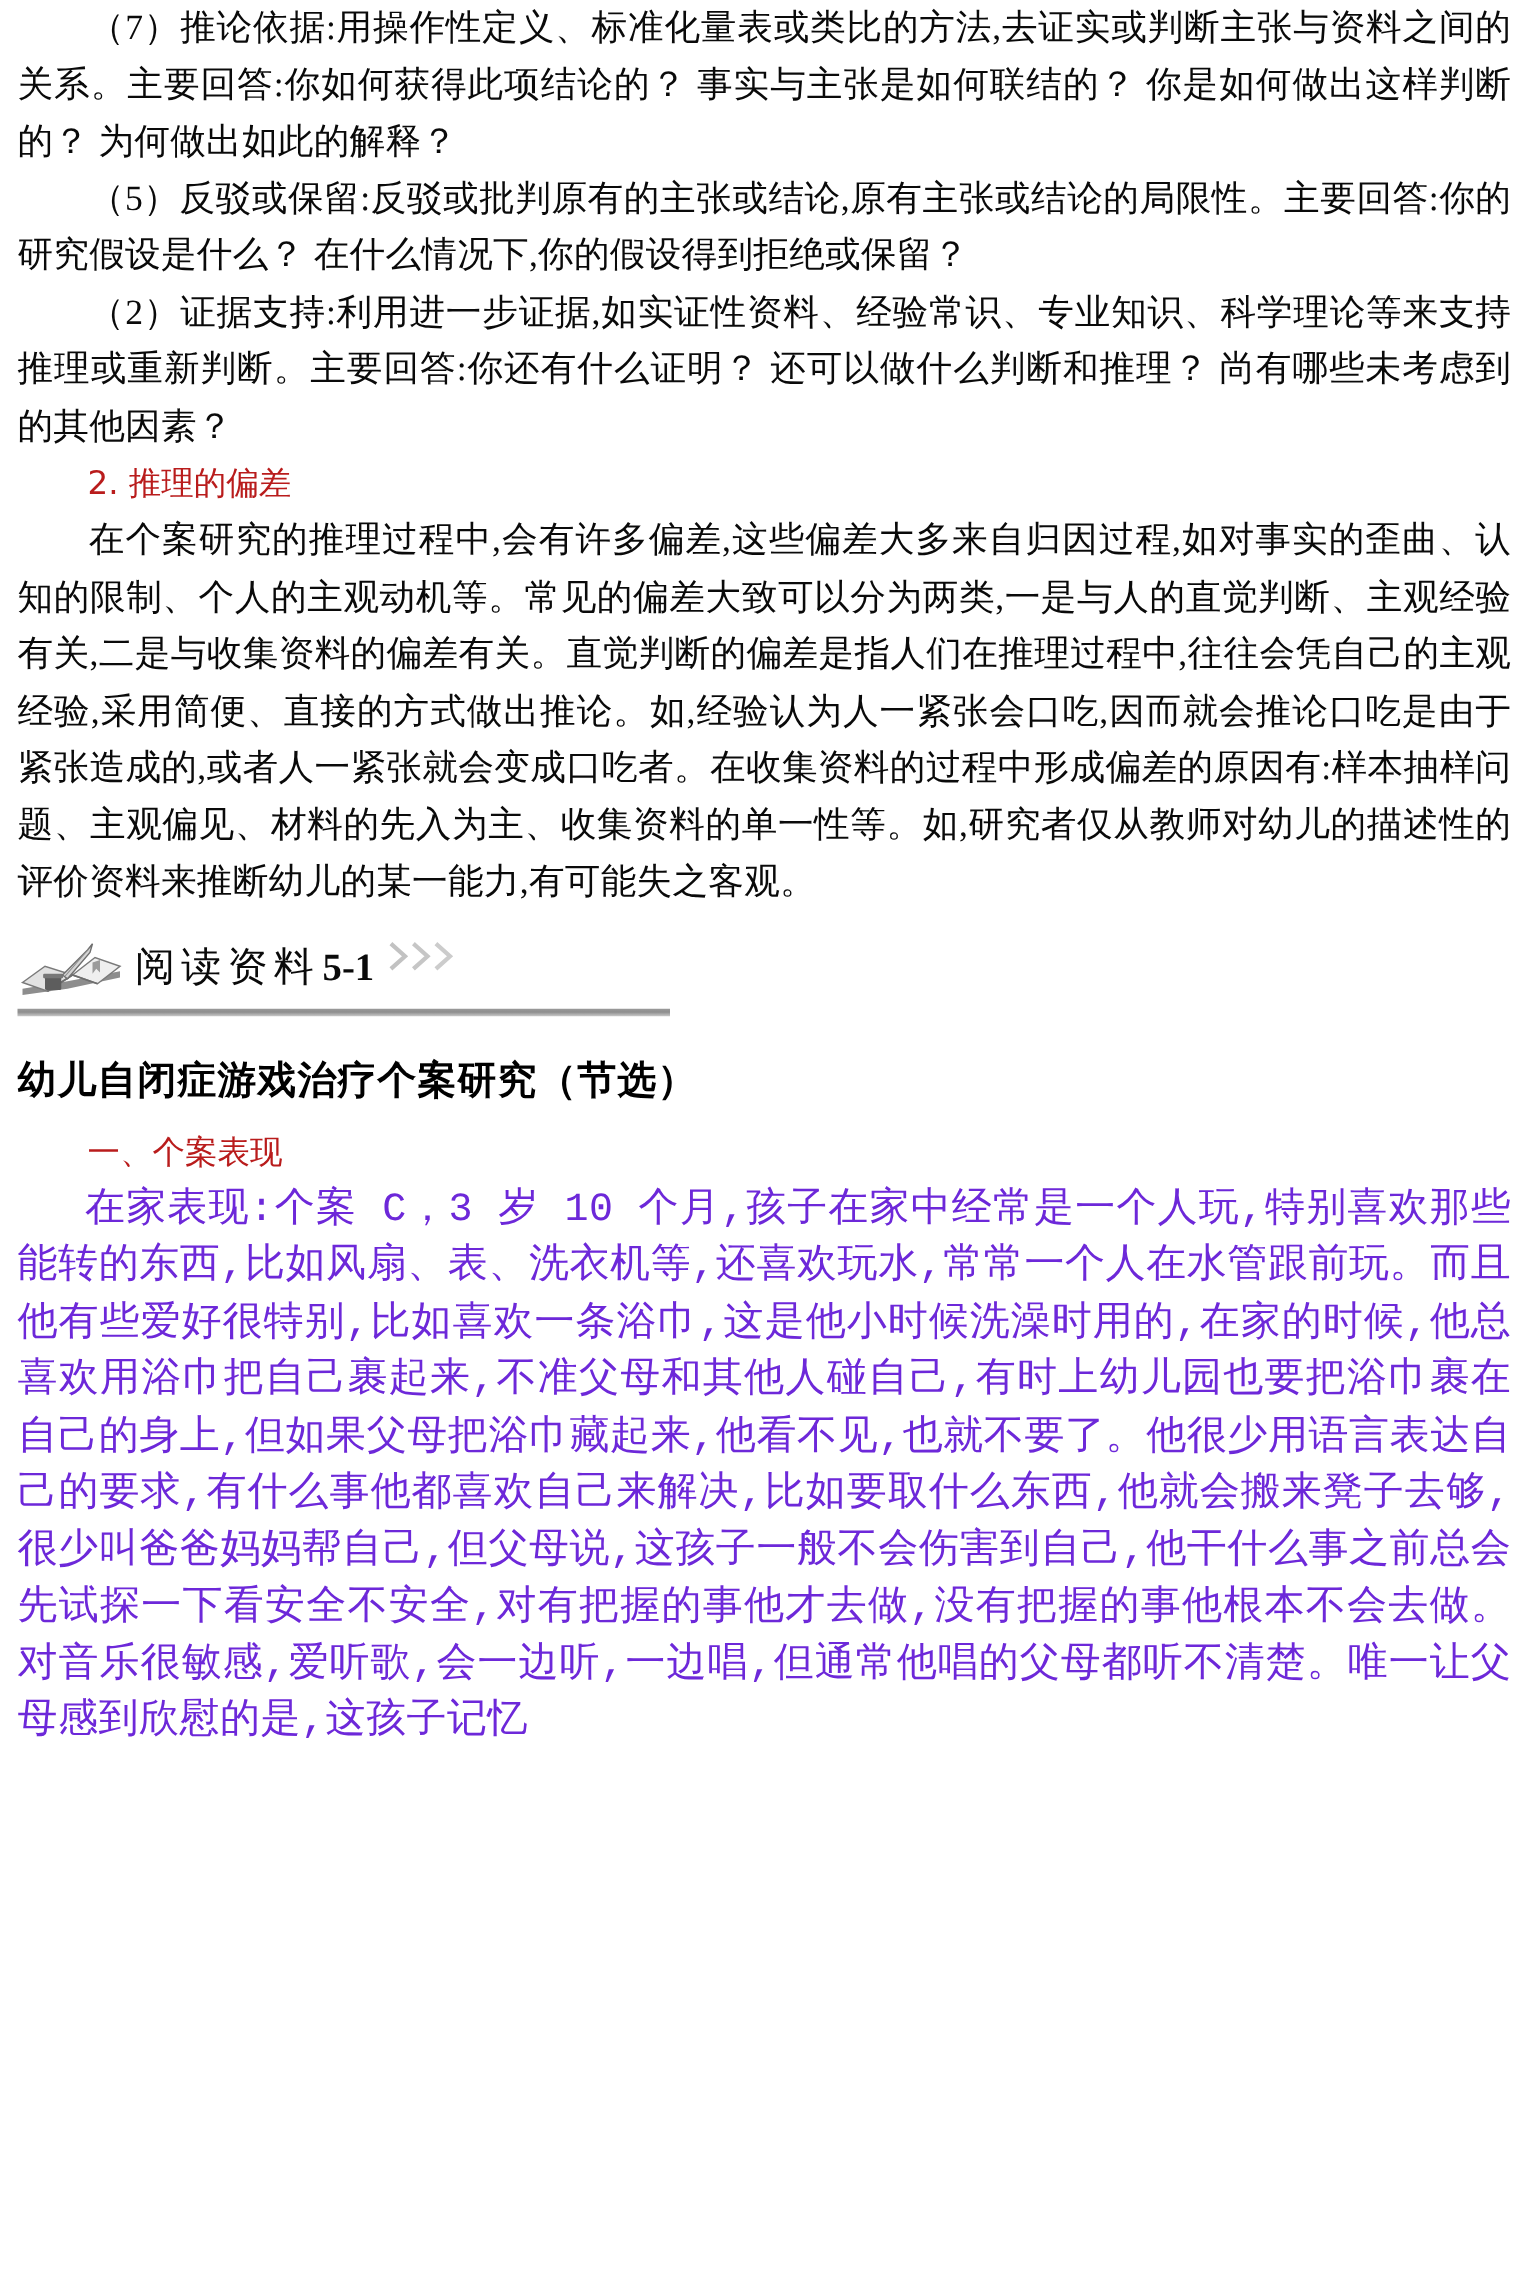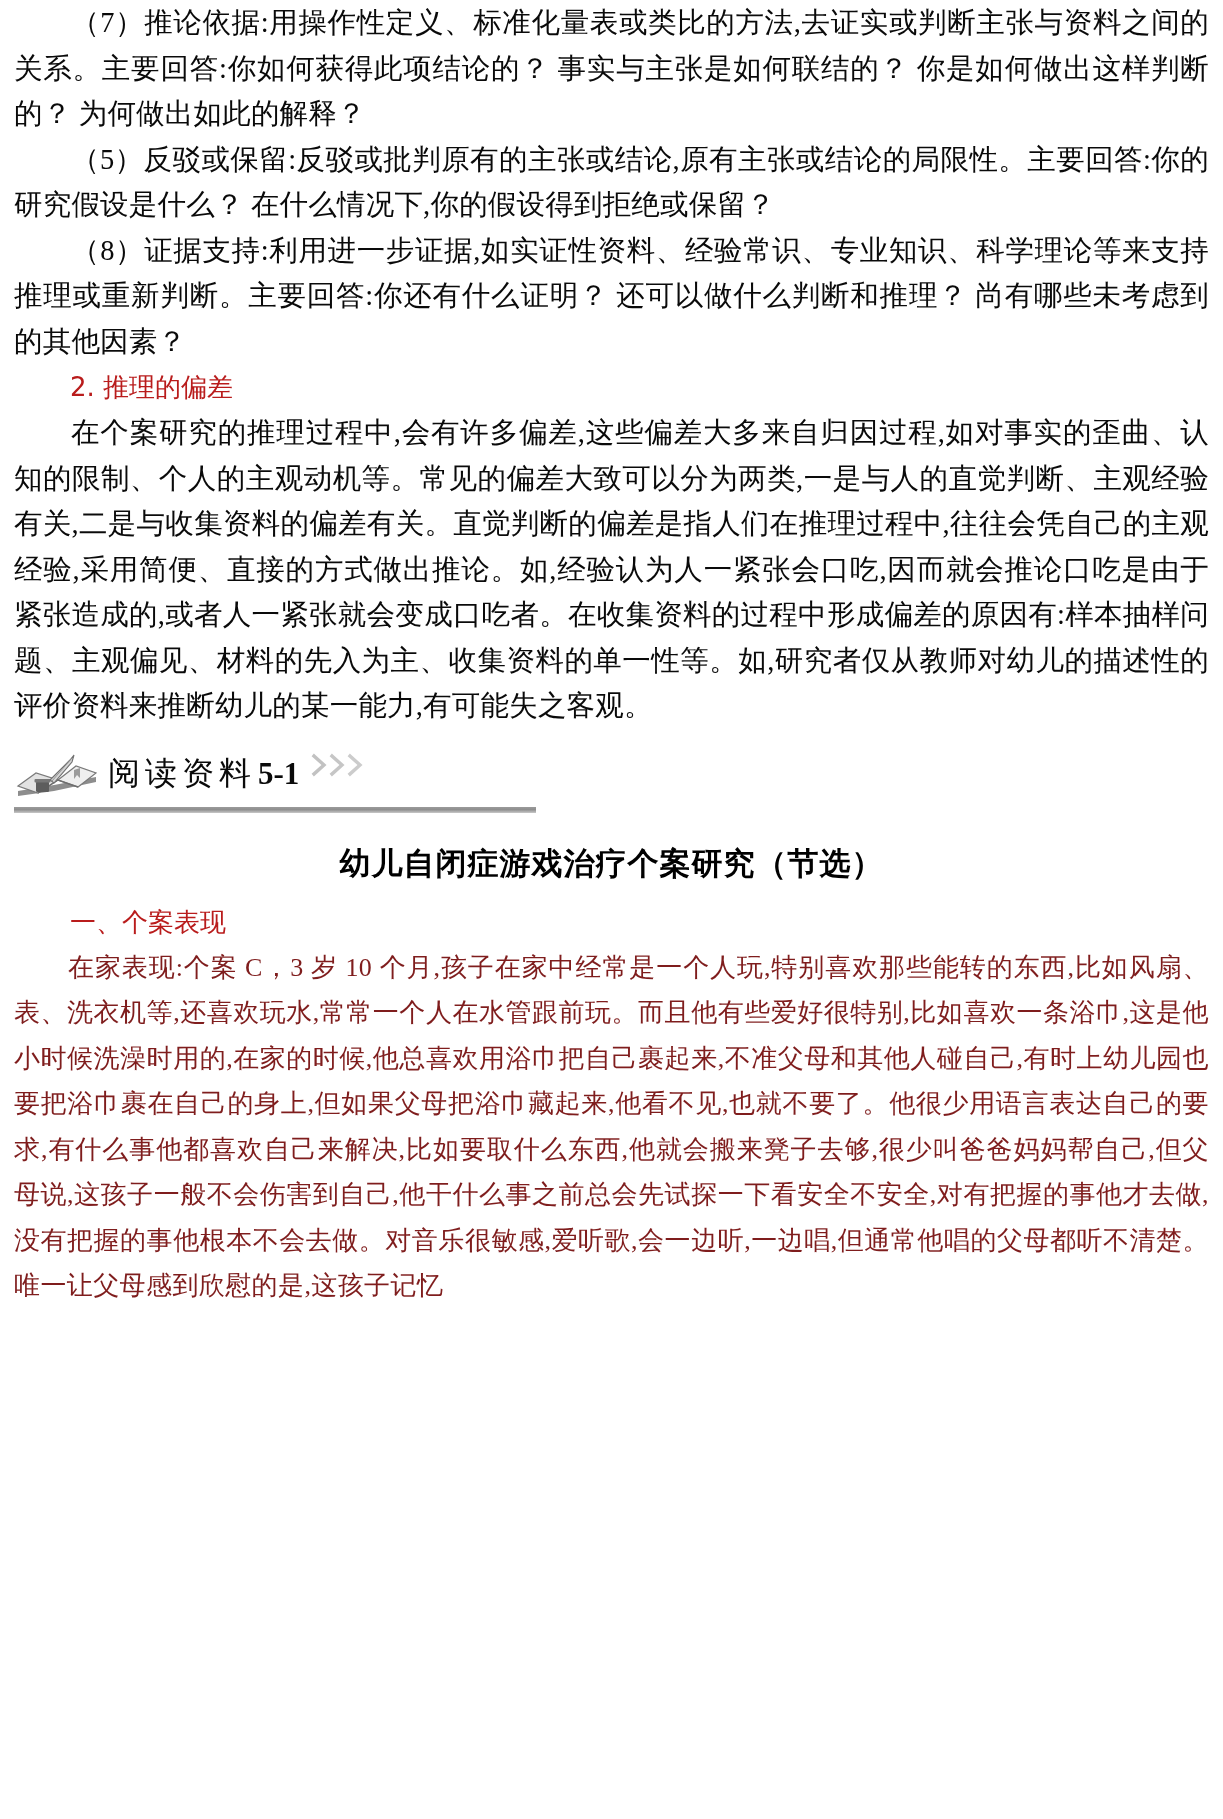--- a/index.html
+++ b/index.html
@@ -95,50 +95,50 @@
     width: 522px;
     height: 6px;
     background: linear-gradient(to bottom, #9a9a9a 0%, #8e8e8e 45%, #c9c9c9 100%);
   }
 
   .article-title {
     font-family: "Liberation Serif", "DejaVu Serif", serif;
     font-weight: bold;
     font-size: 31px;
     letter-spacing: 1px;
-    text-align: center;
+    text-align: left;
     margin: 28px 0 14px 0;
     color: #000;
   }
 
   .rd-p {
-    font-family: Liberation Serif, serif;
-    font-size: 26px;
+    font-family: Liberation Mono, monospace;
+    font-size: 32px;
     line-height: 45.5px;
     text-align: justify;
     text-justify: inter-character;
     text-align-last: left;
     margin: 0;
-    color: #7f1d1d;
+    color: #6d28d9;
     letter-spacing: 0.4px;
   }
   .rd-indent { text-indent: 54px; }
 </style>
 </head>
 <body>
 
 <div class="page">
 
 
   <p class="body-p indent2">（7）推论依据:用操作性定义、标准化量表或类比的方法,去证实或判断主张与资料之间的关系。主要回答:你如何获得此项结论的？ 事实与主张是如何联结的？ 你是如何做出这样判断的？ 为何做出如此的解释？</p>
 
 
   <p class="body-p indent2">（5）反驳或保留:反驳或批判原有的主张或结论,原有主张或结论的局限性。主要回答:你的研究假设是什么？ 在什么情况下,你的假设得到拒绝或保留？</p>
 
-  <p class="body-p indent2">（8）证据支持:利用进一步证据,如实证性资料、经验常识、专业知识、科学理论等来支持推理或重新判断。主要回答:你还有什么证明？ 还可以做什么判断和推理？ 尚有哪些未考虑到的其他因素？</p>
+  <p class="body-p indent2">（2）证据支持:利用进一步证据,如实证性资料、经验常识、专业知识、科学理论等来支持推理或重新判断。主要回答:你还有什么证明？ 还可以做什么判断和推理？ 尚有哪些未考虑到的其他因素？</p>
 
   <p class="sub-head">2. 推理的偏差</p>
 
   <p class="body-p indent2">在个案研究的推理过程中,会有许多偏差,这些偏差大多来自归因过程,如对事实的歪曲、认知的限制、个人的主观动机等。常见的偏差大致可以分为两类,一是与人的直觉判断、主观经验有关,二是与收集资料的偏差有关。直觉判断的偏差是指人们在推理过程中,往往会凭自己的主观经验,采用简便、直接的方式做出推论。如,经验认为人一紧张会口吃,因而就会推论口吃是由于紧张造成的,或者人一紧张就会变成口吃者。在收集资料的过程中形成偏差的原因有:样本抽样问题、主观偏见、材料的先入为主、收集资料的单一性等。如,研究者仅从教师对幼儿的描述性的评价资料来推断幼儿的某一能力,有可能失之客观。</p>
 
   <div class="read-banner">
     <div class="read-banner-row">
 
       <svg class="book-icon" viewBox="0 0 86 48">
 

